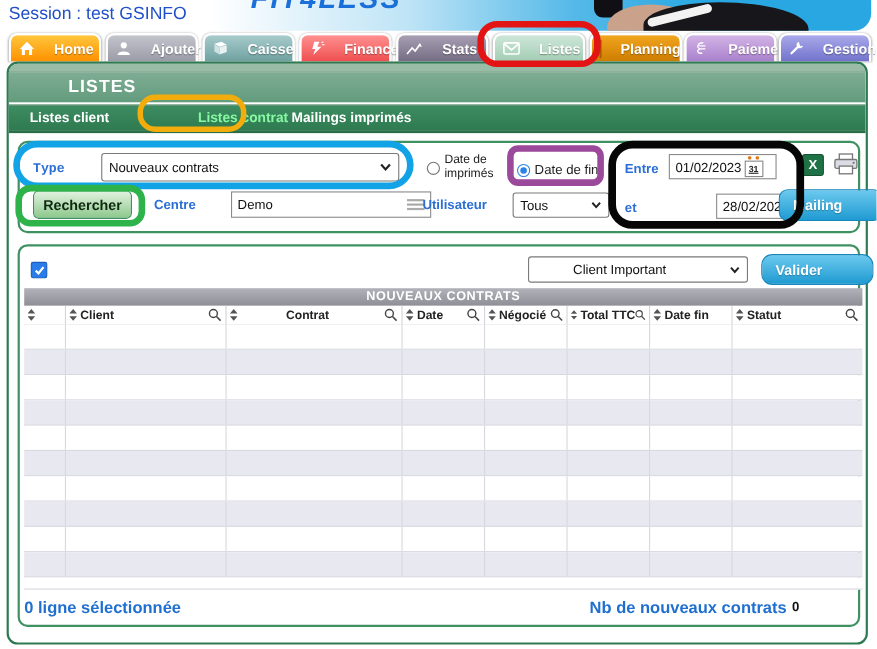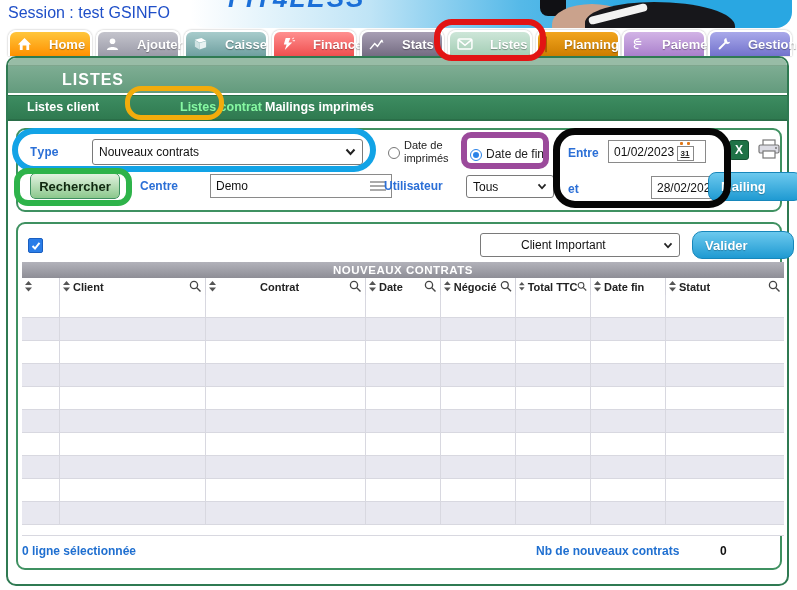--- a/index.html
+++ b/index.html
@@ -55,21 +55,21 @@
   .thead{position:absolute;display:flex;background:#fff;border-bottom:1px solid #c4c4cc;box-sizing:border-box;}
   .thcell{display:flex;align-items:center;gap:3px;padding:0 3px;font-size:11px;font-weight:bold;color:#222;
           border-right:1px solid #d4d4dc;box-sizing:border-box;height:17px;overflow:hidden;white-space:nowrap;}
   .thcell .mag{margin-left:auto;}
   .tbody{position:absolute;}
   .trow{display:flex;height:23px;box-sizing:border-box;border-bottom:1px solid #d8d8e0;}
   .trow.odd{background:#e8e8f0;}
   .trow.even{background:#fff;}
   .tcell{border-right:1px solid #d8d8e0;box-sizing:border-box;height:100%;}
   .trow-short{height:10px;background:#fff;border-bottom:1px solid #d8d8e0;}
-  .footer-blue{position:absolute;color:#1f6fd0;font-weight:bold;font-size:12px;white-space:nowrap;}
+  .footer-blue{position:absolute;color:#1f6fd0;font-weight:bold;font-size:15px;white-space:nowrap;}
   
   .ann{position:absolute;pointer-events:none;box-sizing:border-box;}
   
   .banner{position:absolute;left:190px;top:0;width:602px;height:28px;border-radius:0 0 16px 16px;
           background:linear-gradient(90deg,#ffffff,#bfe4f6 30%,#55b9e8 55%,#29a7e2 75%,#29a7e2);overflow:hidden;}
   .logo-clip{position:absolute;left:38px;top:-17px;font-size:26px;font-weight:bold;font-style:italic;
              color:#1b6fd8;letter-spacing:2px;}
   .ph1{position:absolute;left:362px;top:4px;width:80px;height:40px;background:#caa28c;border-radius:50% 50% 0 0;}
   .ph2{position:absolute;left:395px;top:2px;width:150px;height:45px;background:#17171b;border-radius:46% 54% 0 0;}
   .ph3{position:absolute;left:398px;top:10px;width:60px;height:8px;background:#f2f2f2;border-radius:4px;transform:rotate(-14deg);}

